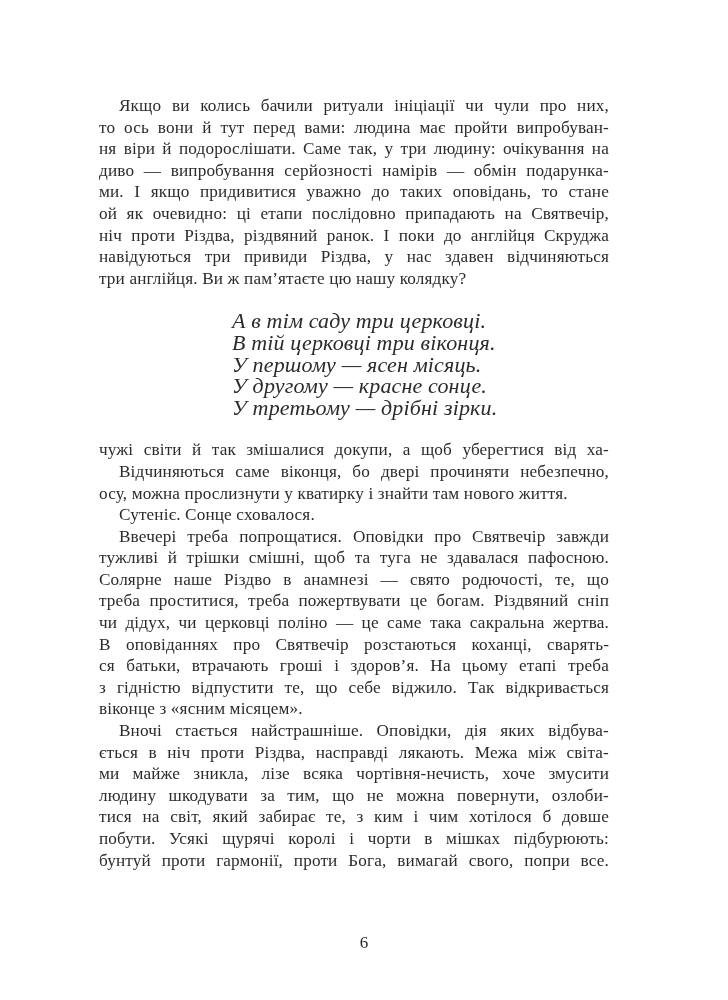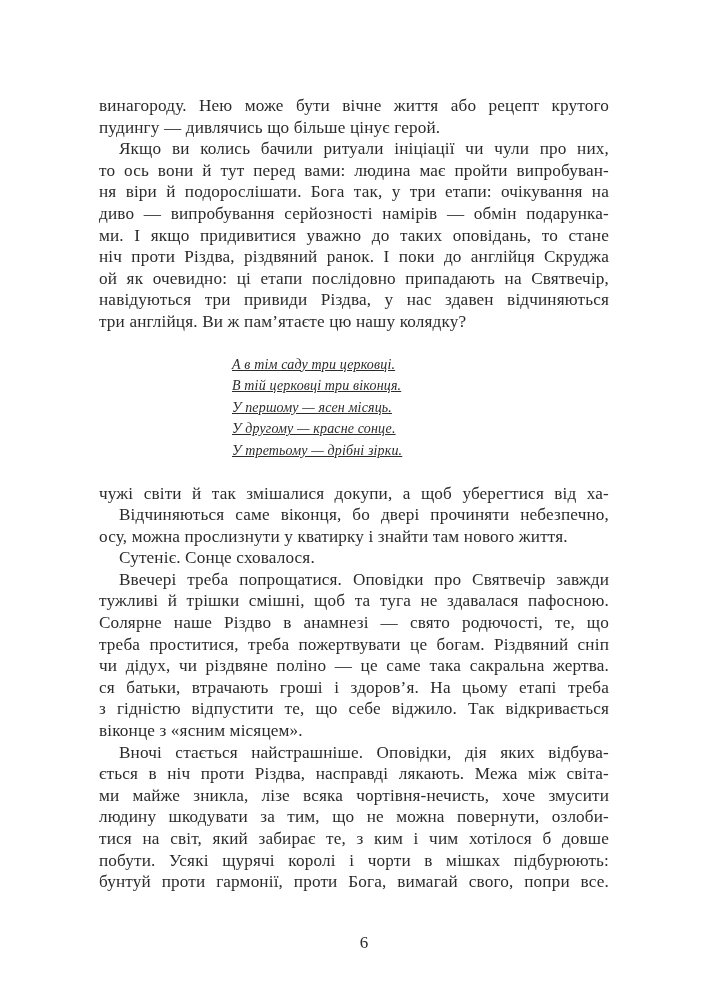--- a/index.html
+++ b/index.html
@@ -19,54 +19,49 @@
       margin: 0;
       text-align: justify;
       text-align-last: left;
       hyphens: manual;
     }
     .line { display: block; text-align: justify; text-align-last: justify; white-space: nowrap; }
     .line.last { text-align-last: left; }
     .poem {
       margin: 21px 0 21px 133px;
       font-style: italic;
-      font-size: 14px;
+      font-size: 22px;
       line-height: 21.6px;
-      text-decoration: underline;
     }
     .poem .verse { display: block; white-space: nowrap; }
     .page-number {
       position: absolute;
       left: 0;
       width: 728px;
       top: 933px;
       text-align: center;
       font-family: "Liberation Serif", "DejaVu Serif", serif;
       font-size: 17px;
       color: #2b2b2b;
     }
   </style>
 </head>
 <body>
 
 <div class="page">
 
-  <p class="p">
-    <span class="line">винагороду. Нею може бути вічне життя або рецепт крутого</span>
-    <span class="line last">пудингу — дивлячись що більше цінує герой.</span>
-  </p>
 
   <p class="p">
     <span class="line" style="padding-left:20px">Якщо ви колись бачили ритуали ініціації чи чули про них,</span>
     <span class="line">то ось вони й тут перед вами: людина має пройти випробуван-</span>
-    <span class="line">ня віри й подорослішати. Бога так, у три етапи: очікування на</span>
+    <span class="line">ня віри й подорослішати. Саме так, у три людину: очікування на</span>
     <span class="line">диво — випробування серйозності намірів — обмін подарунка-</span>
     <span class="line">ми. І якщо придивитися уважно до таких оповідань, то стане</span>
+    <span class="line">ой як очевидно: ці етапи послідовно припадають на Святвечір,</span>
     <span class="line">ніч проти Різдва, різдвяний ранок. І поки до англійця Скруджа</span>
-    <span class="line">ой як очевидно: ці етапи послідовно припадають на Святвечір,</span>
     <span class="line">навідуються три привиди Різдва, у нас здавен відчиняються</span>
     <span class="line last">три англійця. Ви ж пам’ятаєте цю нашу колядку?</span>
   </p>
 
   <div class="poem">
     <span class="verse">А в тім саду три церковці.</span>
     <span class="verse">В тій церковці три віконця.</span>
     <span class="verse">У першому — ясен місяць.</span>
     <span class="verse">У другому — красне сонце.</span>
     <span class="verse">У третьому — дрібні зірки.</span>
@@ -80,21 +75,22 @@
 
   <p class="p">
     <span class="line last" style="padding-left:20px">Сутеніє. Сонце сховалося.</span>
   </p>
 
   <p class="p">
     <span class="line" style="padding-left:20px">Ввечері треба попрощатися. Оповідки про Святвечір завжди</span>
     <span class="line">тужливі й трішки смішні, щоб та туга не здавалася пафосною.</span>
     <span class="line">Солярне наше Різдво в анамнезі — свято родючості, те, що</span>
     <span class="line">треба проститися, треба пожертвувати це богам. Різдвяний сніп</span>
-    <span class="line">чи дідух, чи різдвяне поліно — це саме така сакральна жертва.</span>
+    <span class="line">чи дідух, чи церковці поліно — це саме така сакральна жертва.</span>
+    <span class="line">В оповіданнях про Святвечір розстаються коханці, сварять-</span>
     <span class="line">ся батьки, втрачають гроші і здоров’я. На цьому етапі треба</span>
     <span class="line">з гідністю відпустити те, що себе віджило. Так відкривається</span>
     <span class="line last">віконце з «ясним місяцем».</span>
   </p>
 
   <p class="p">
     <span class="line" style="padding-left:20px">Вночі стається найстрашніше. Оповідки, дія яких відбува-</span>
     <span class="line">ється в ніч проти Різдва, насправді лякають. Межа між світа-</span>
     <span class="line">ми майже зникла, лізе всяка чортівня-нечисть, хоче змусити</span>
     <span class="line">людину шкодувати за тим, що не можна повернути, озлоби-</span>

